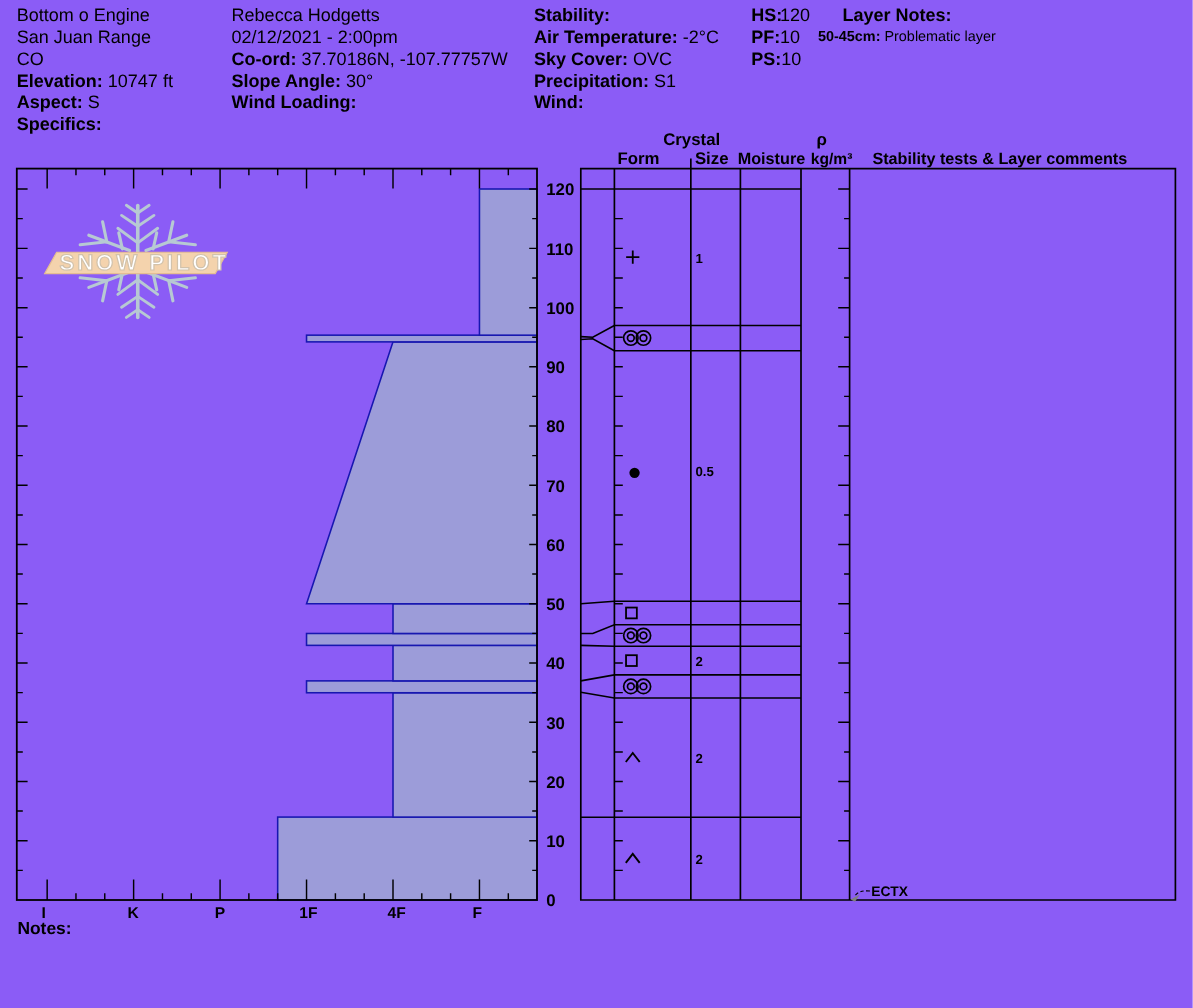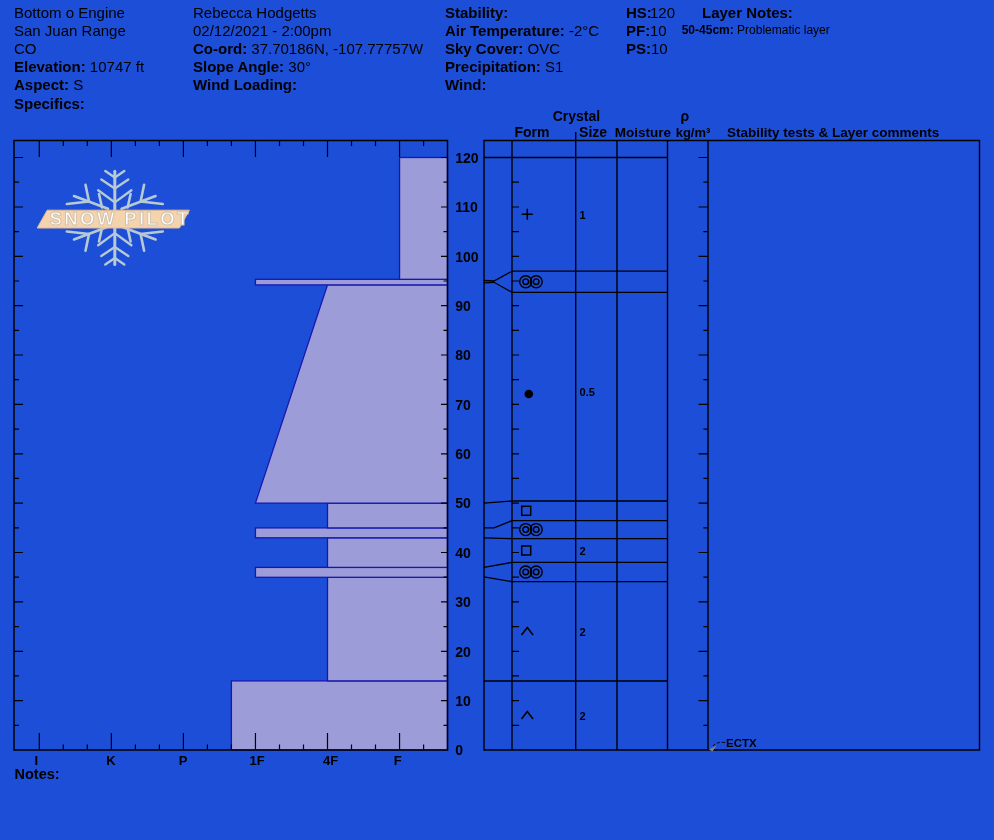--- a/index.html
+++ b/index.html
@@ -1,16 +1,16 @@
 <!DOCTYPE html>
 <html><head>
 <meta charset="utf-8">
 <style>
 html,body{margin:0;padding:0;background:#ffffff;}
-#page{position:relative;width:994px;height:840px;background:#1d4ed8;overflow:hidden;
+#page{position:relative;width:994px;height:840px;background:#8b5cf6;overflow:hidden;
 font-family:"Liberation Sans", sans-serif;}
 svg text{font-family:"Liberation Sans", sans-serif;}
 </style>
 </head>
 <body>
 <div id="page">
 <svg width="994" height="840" viewBox="0 0 994 840">
 
 <g fill="#000000" font-size="15px">
 

